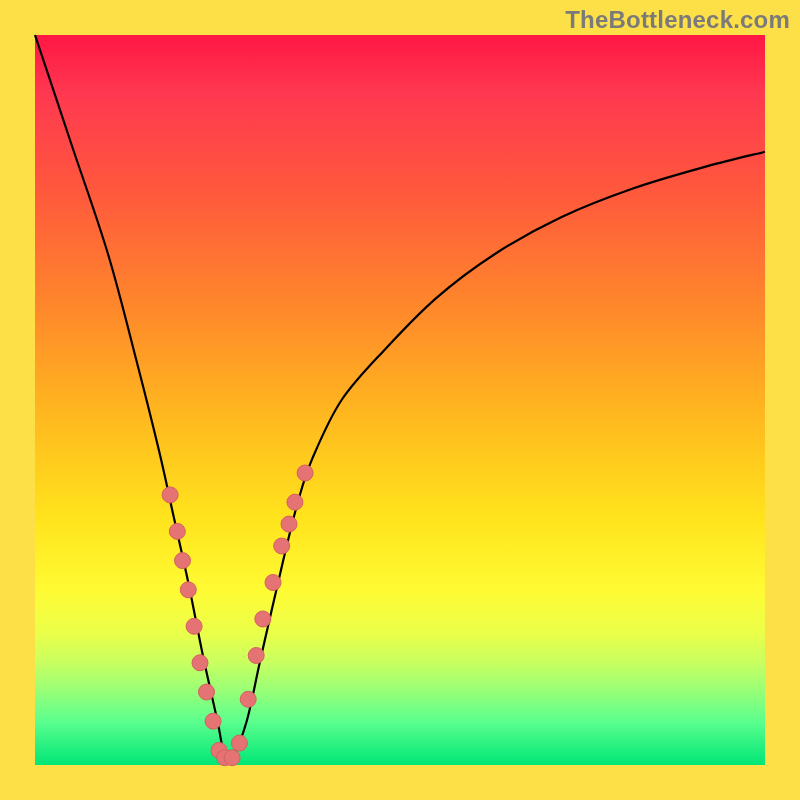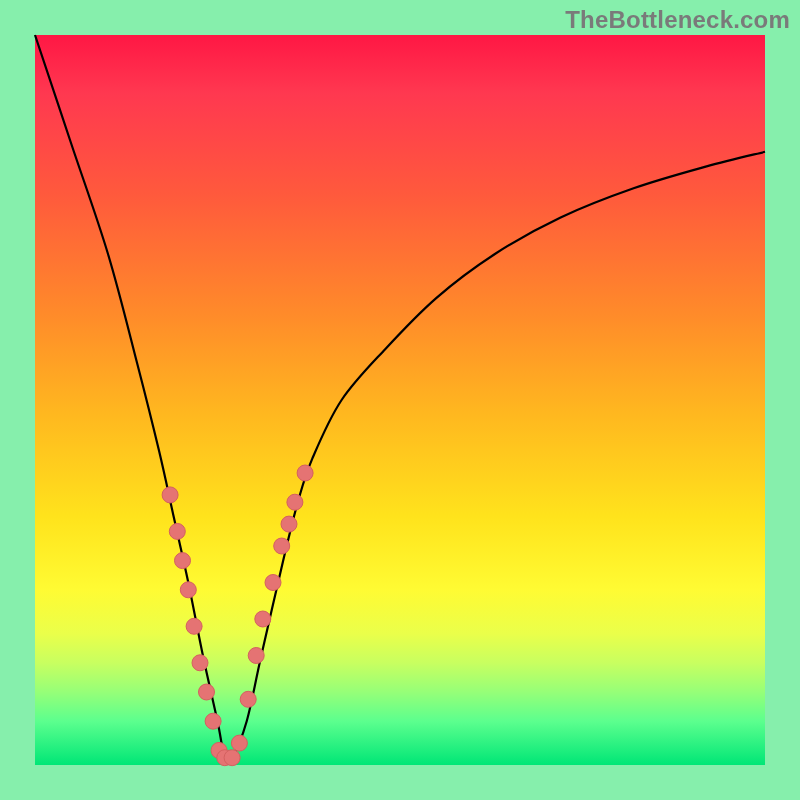--- a/index.html
+++ b/index.html
@@ -9,21 +9,21 @@
     height: 800px;
     background: #000;
     overflow: hidden;
   }
   .frame {
     position: absolute;
     left: 0;
     top: 0;
     width: 800px;
     height: 800px;
-    background: #86efac;
+    background: #fde047;
   }
   .plot {
     position: absolute;
     left: 35px;
     top: 35px;
     width: 730px;
     height: 730px;
     background: linear-gradient(to bottom,
       #ff1744 0%,
       #ff3850 8%,

